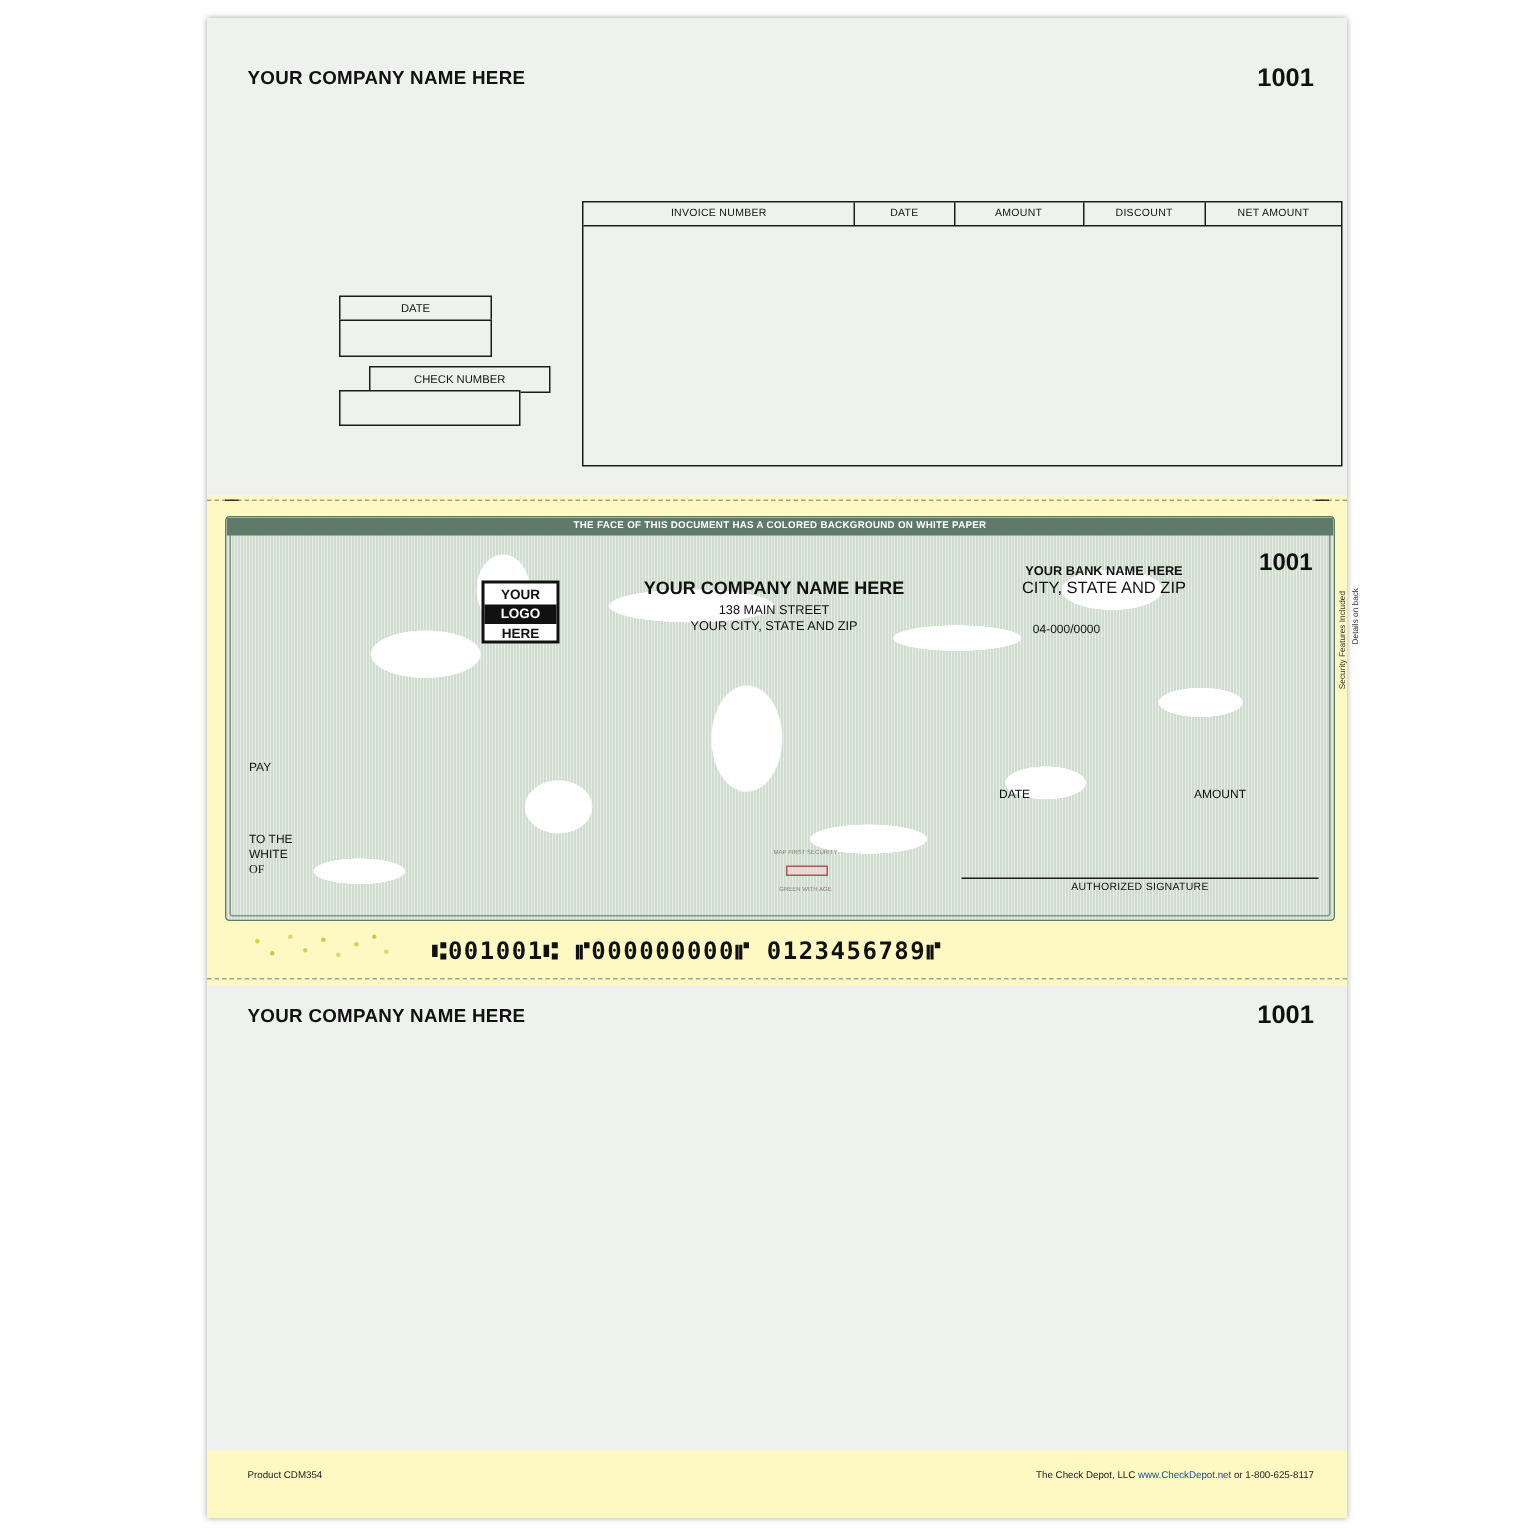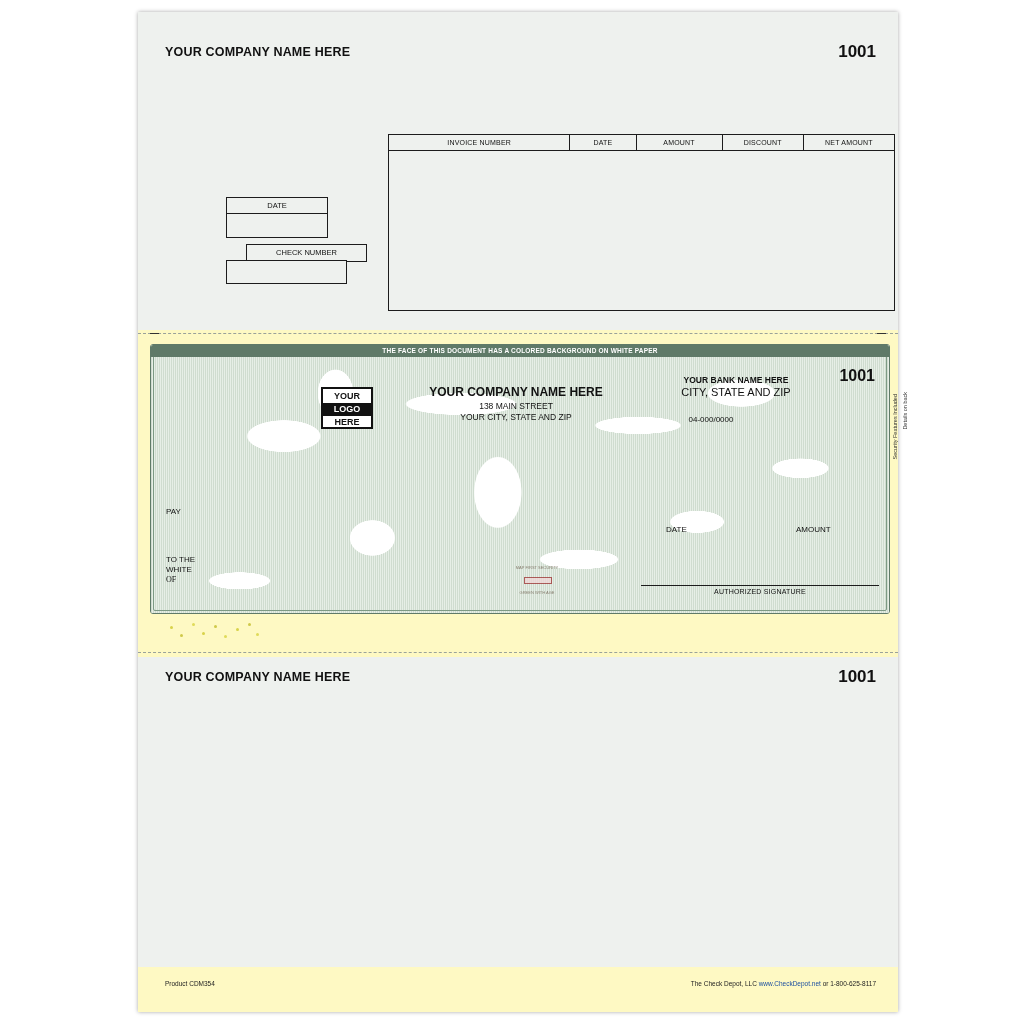--- a/index.html
+++ b/index.html
@@ -290,20 +290,21 @@
     <span class="dot" style="left:4px;  top:6px;  background:#d8d24a;"></span>
     <span class="dot" style="left:14px; top:14px; background:#cfc94a;"></span>
     <span class="dot" style="left:26px; top:3px;  background:#e0da5a;"></span>
     <span class="dot" style="left:36px; top:12px; background:#d8d24a;"></span>
     <span class="dot" style="left:48px; top:5px;  background:#cfc94a;"></span>
     <span class="dot" style="left:58px; top:15px; background:#e0da5a;"></span>
     <span class="dot" style="left:70px; top:8px;  background:#d8d24a;"></span>
     <span class="dot" style="left:82px; top:3px;  background:#cfc94a;"></span>
     <span class="dot" style="left:90px; top:13px; background:#e0da5a;"></span>
   </div>
+  <div id="micr">⑆001001⑆ ⑈000000000⑈ 0123456789⑈</div>
 
   <div class="perf" id="perf2"></div>
 
   <div id="bottom-stub">
     <div class="company-name" id="bot-company">YOUR COMPANY NAME HERE</div>
     <div class="check-number" id="bot-number">1001</div>
   </div>
 
   <div id="footer">
     <div id="product-code">Product CDM354</div>

